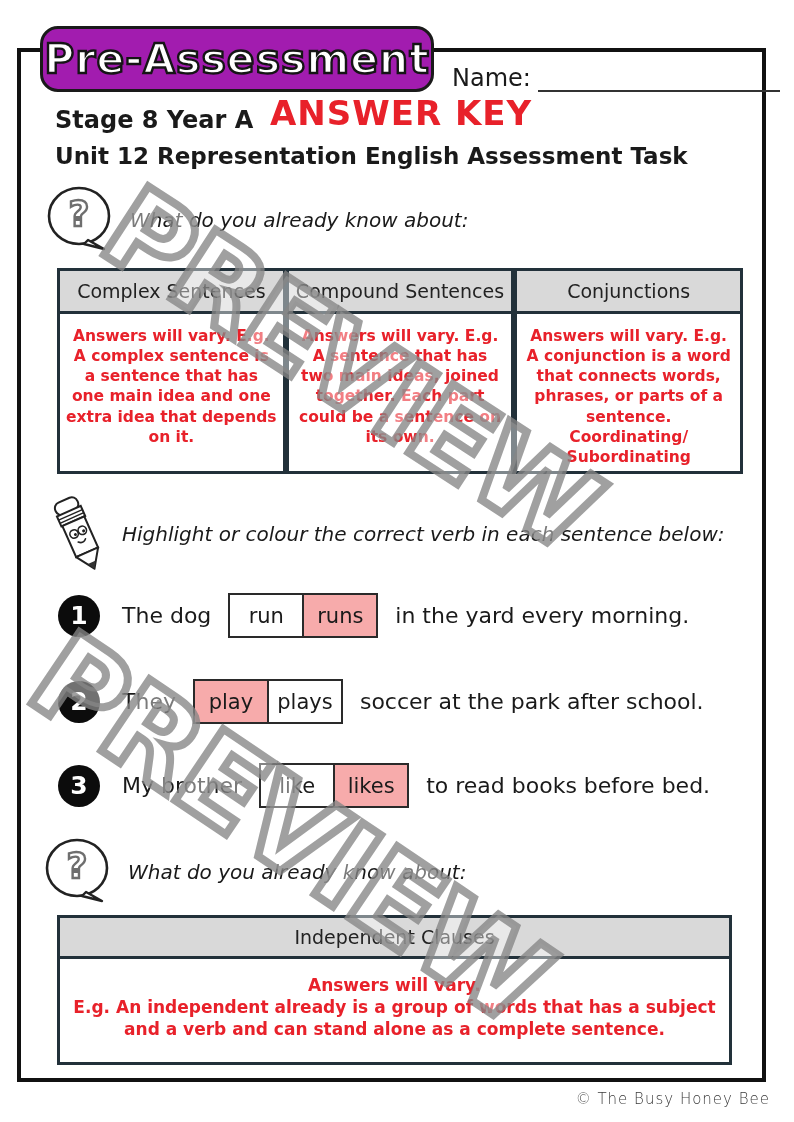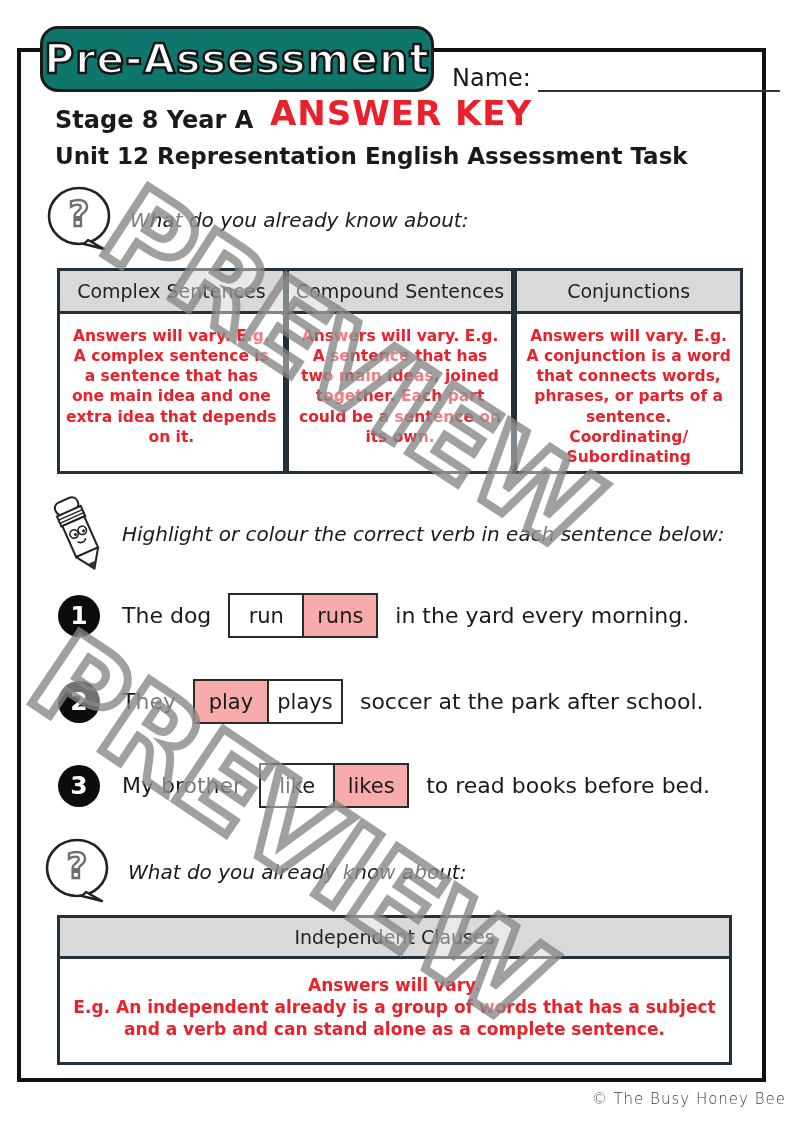--- a/index.html
+++ b/index.html
@@ -4,21 +4,21 @@
 <style>
   html,body{margin:0;padding:0;}
   body{background:#fff;}
   .sheet{
     position:relative;width:794px;height:1122px;background:#fff;overflow:hidden;
     font-family:"DejaVu Sans",sans-serif;color:#1a1a1a;
   }
   .page-border{position:absolute;left:17px;top:48px;width:741px;height:1026px;border:4px solid #111;}
 
   
-  .banner{position:absolute;left:40px;top:26px;width:388px;height:60px;background:#0f766e;
+  .banner{position:absolute;left:40px;top:26px;width:388px;height:60px;background:#a21caf;
     border:3px solid #1a1a1a;border-radius:18px;display:flex;align-items:center;justify-content:center;z-index:3;}
   .banner-text{font-size:41px;font-weight:bold;letter-spacing:1px;color:#fff;
     -webkit-text-stroke:2.4px #151515;}
 
   
   .name-row{position:absolute;left:452px;top:64px;font-size:24px;display:flex;align-items:flex-end;z-index:2;}
   .name-line{display:inline-block;width:242px;border-bottom:2px solid #333;height:26px;margin-left:7px;}
 
   .stage{position:absolute;left:55px;top:106px;font-size:24px;font-weight:bold;}
   .answer-key{position:absolute;left:270px;top:93px;font-size:34px;font-weight:bold;color:var(--red,#e8212a);letter-spacing:1px;}
@@ -48,21 +48,21 @@
   .opt{width:72px;height:41px;display:flex;align-items:center;justify-content:center;font-size:21px;background:#fff;}
   .opt + .opt{border-left:2.5px solid #2a2a2a;}
   .opt.correct{background:var(--pink,#f7abab);}
 
   
   .ind-box{position:absolute;left:57px;top:915px;width:675px;border:3px solid var(--bdr,#22313a);box-sizing:border-box;background:#fff;}
   .ind-hdr{height:38px;background:var(--hdr,#d9d9d9);border-bottom:3px solid var(--bdr,#22313a);
     display:flex;align-items:center;justify-content:center;font-size:19px;color:#222;}
   .ind-body{padding:15px 12px 22px;text-align:center;color:var(--red,#e8212a);font-weight:bold;font-size:17px;line-height:1.3;}
 
-  .footer{position:absolute;top:1090px;right:8px;font-size:15px;color:#3a3a3a;letter-spacing:1px;font-weight:300;}
+  .footer{position:absolute;top:1090px;right:24px;font-size:15px;color:#3a3a3a;letter-spacing:1px;font-weight:300;}
 
   
   .wm{position:absolute;font-weight:bold;transform-origin:left top;white-space:nowrap;
     color:rgba(255,255,255,0.42);-webkit-text-stroke:8px rgba(133,133,133,0.78);
     z-index:40;pointer-events:none;letter-spacing:-2px;}
   #wm1{left:152px;top:162px;font-size:112px;transform:rotate(33deg);}
   #wm2{left:84px;top:606px;font-size:118px;transform:rotate(34deg);}
 
   svg{display:block;}
 </style>

